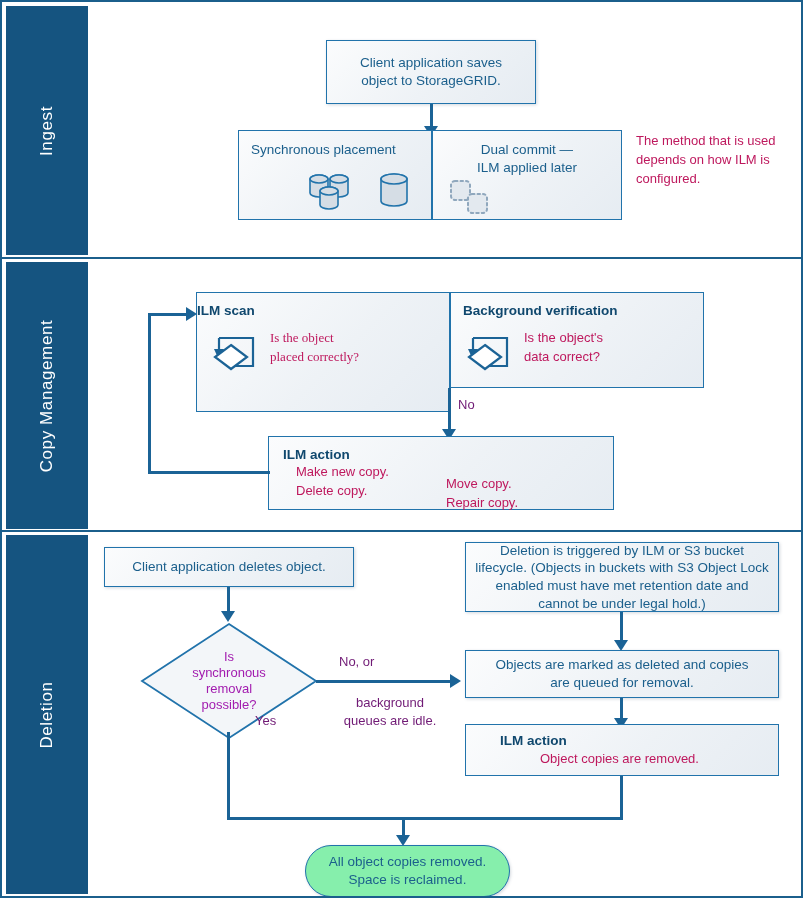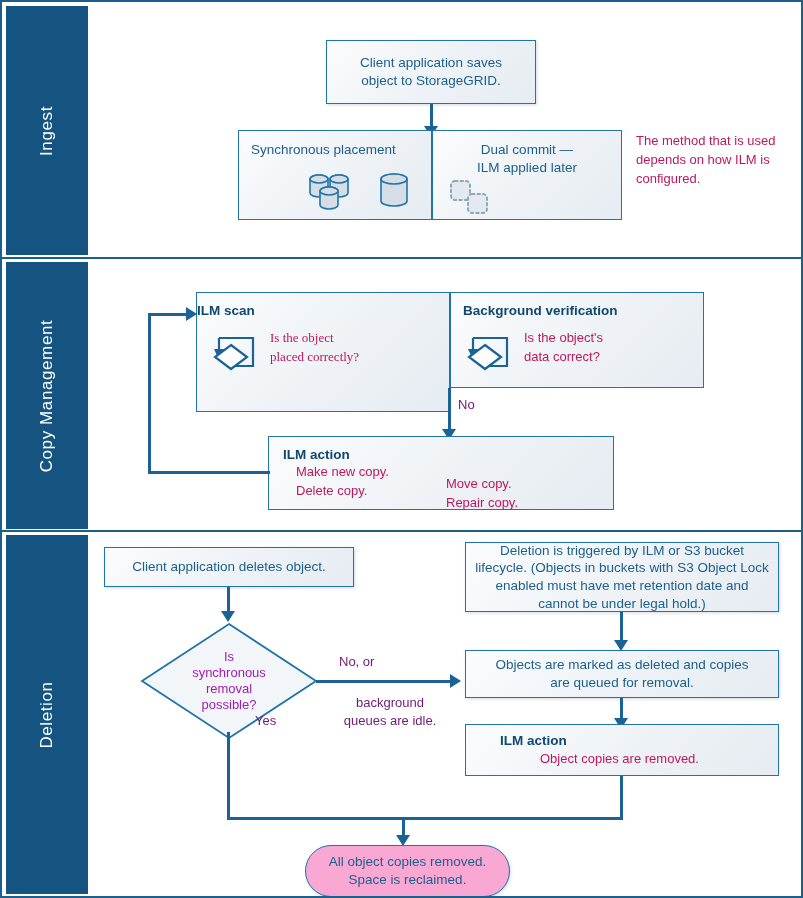--- a/index.html
+++ b/index.html
@@ -77,21 +77,21 @@
     line-height:1.45;
     text-align:left;
   }
   .hdr{
     font-weight:bold;
     font-size:13.5px;
     color:#10486e;
   }
   .rounded{
     border-radius:26px;
-    background:#f9a8d4;
+    background:#86efac;
     border:1.6px solid #2173ab;
     color:#1b5f8c;
   }
   .split{
     position:absolute;
     width:0;
     border-left:1.6px solid #2173ab;
   }
 
   

